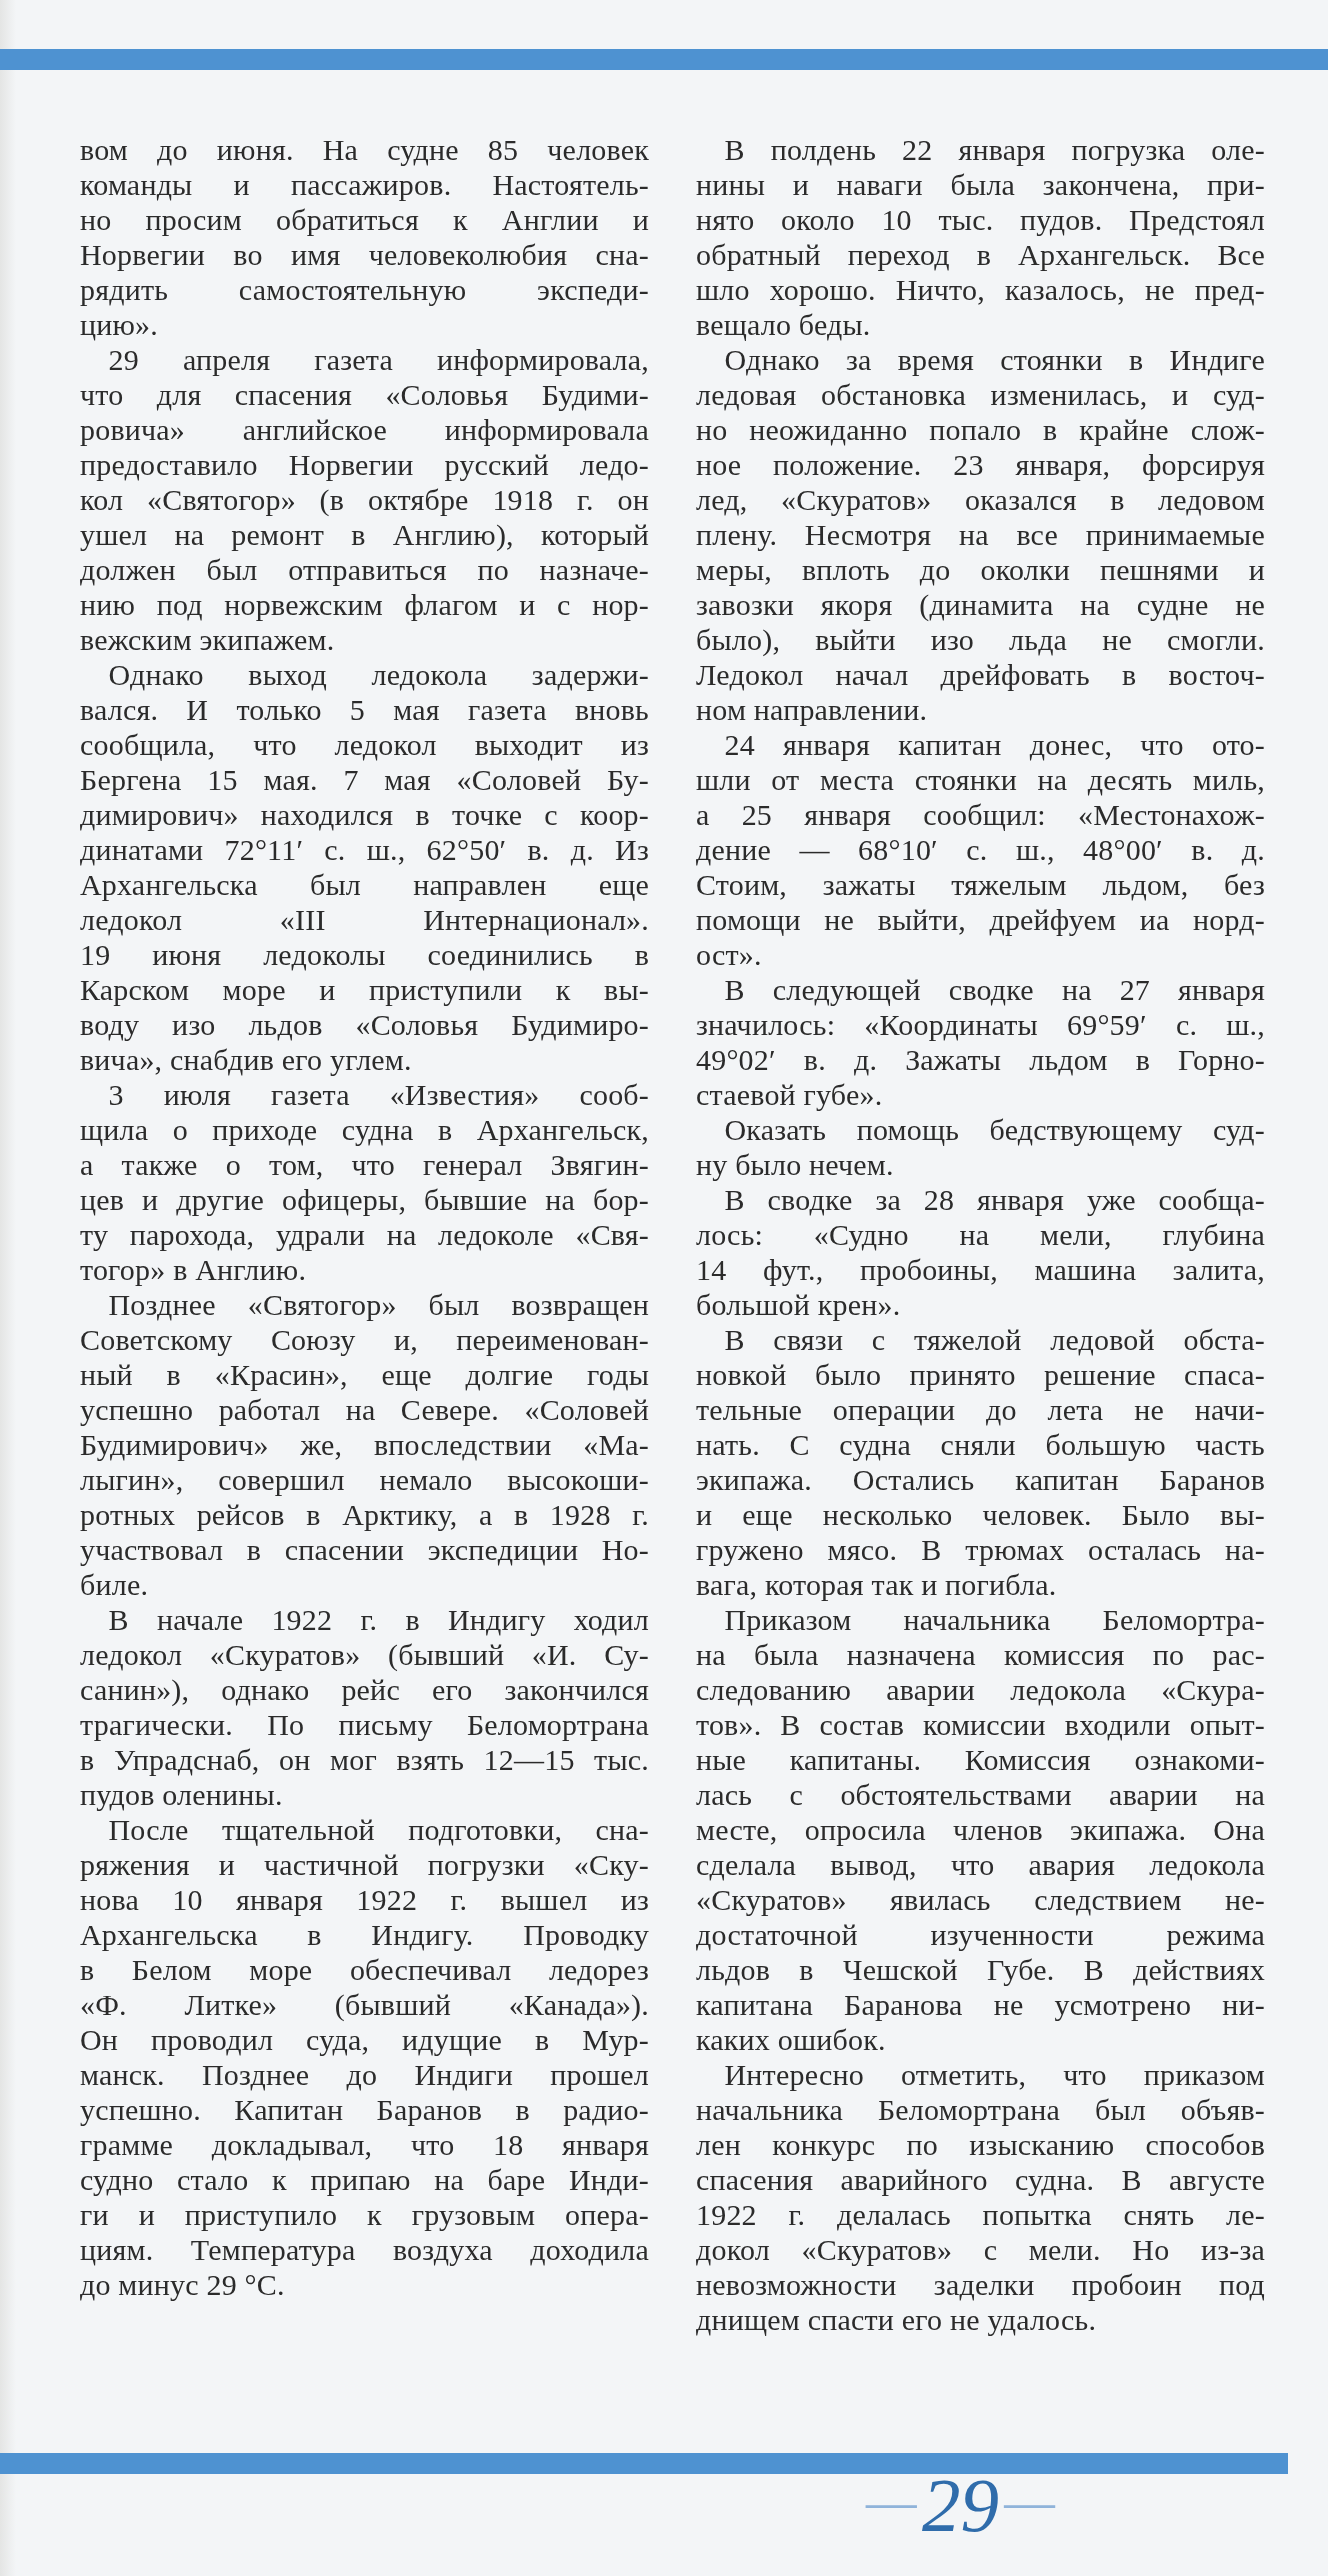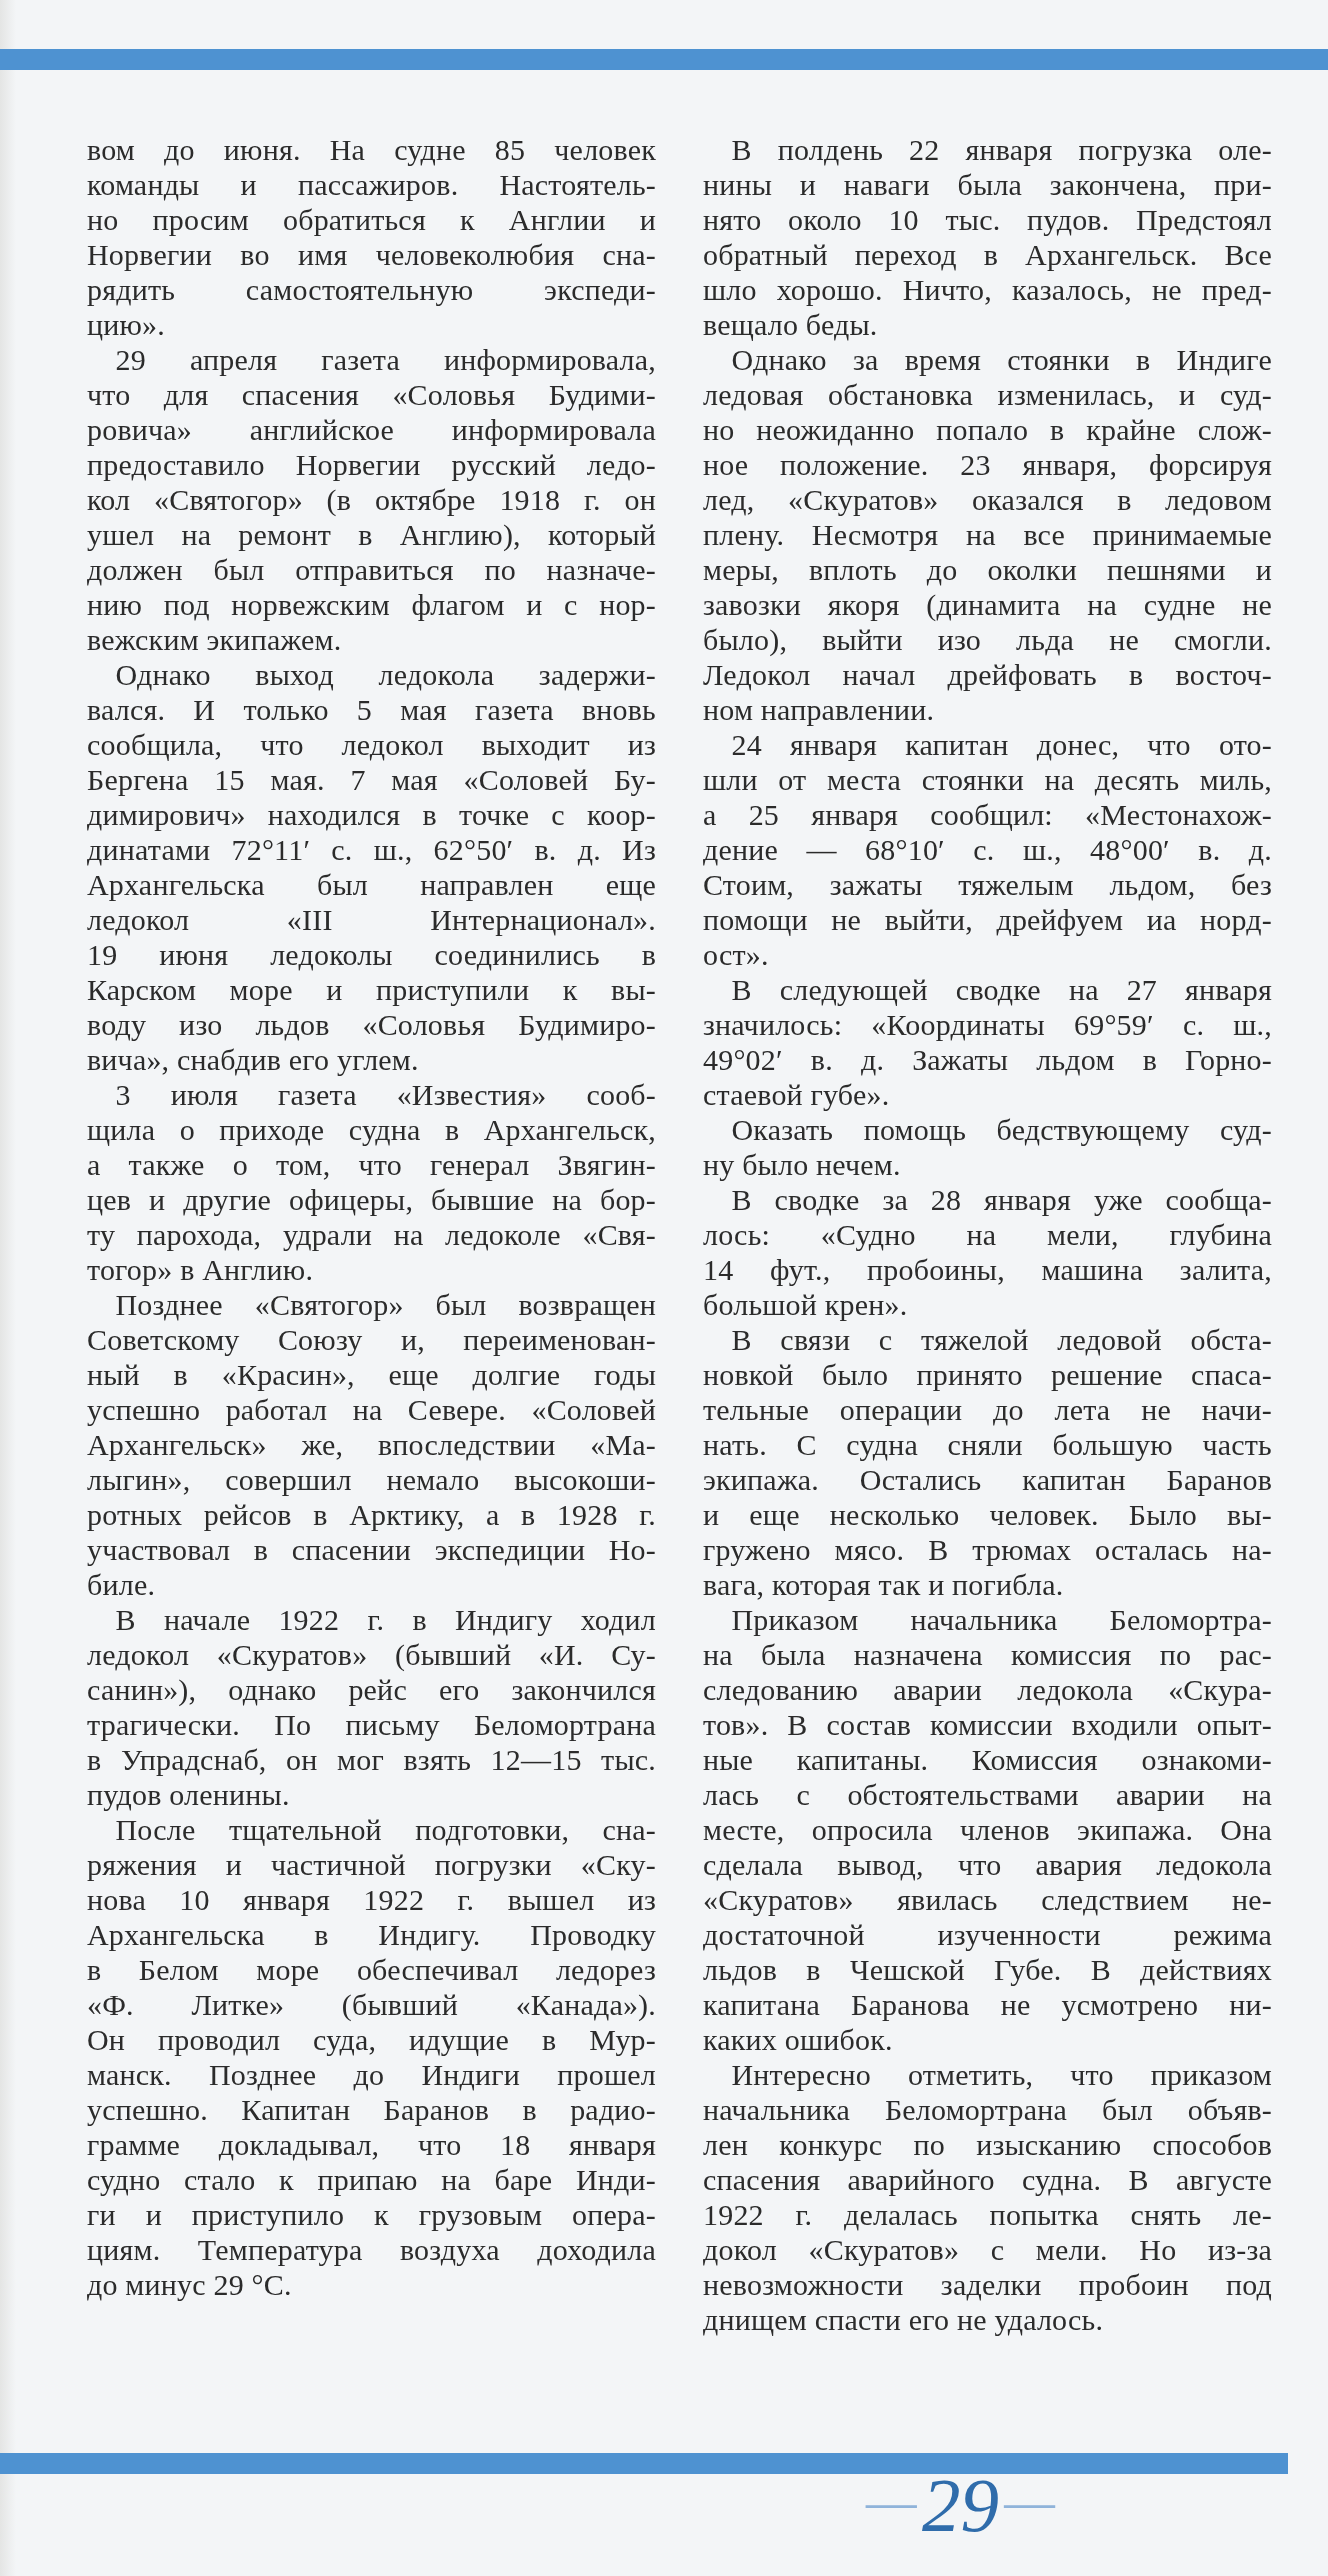--- a/index.html
+++ b/index.html
@@ -21,21 +21,20 @@
     background:var(--bar,#4e92d1);
   }
   .rule.top{left:0;top:49px;width:1328px;}
   .rule.bottom{left:0;top:2453px;width:1288px;}
   .col{
     position:absolute;top:132px;
     width:569px;
     font-size:30px;
     line-height:35px;
     letter-spacing:0.2px;
-    margin-left:7px;
   }
   .col.left{left:80px;}
   .col.right{left:696px;}
   .line{
     text-align:justify;
     text-align-last:justify;
     white-space:normal;
     overflow:visible;
   }
   .line.last{
@@ -102,21 +101,21 @@
       <div class="line indent">3 июля газета «Известия» сооб-</div>
       <div class="line">щила о приходе судна в Архангельск,</div>
       <div class="line">а также о том, что генерал Звягин-</div>
       <div class="line">цев и другие офицеры, бывшие на бор-</div>
       <div class="line">ту парохода, удрали на ледоколе «Свя-</div>
       <div class="line last">тогор» в Англию.</div>
       <div class="line indent">Позднее «Святогор» был возвращен</div>
       <div class="line">Советскому Союзу и, переименован-</div>
       <div class="line">ный в «Красин», еще долгие годы</div>
       <div class="line">успешно работал на Севере. «Соловей</div>
-      <div class="line">Архангельск» же, впоследствии «Ма-</div>
+      <div class="line">Будимирович» же, впоследствии «Ма-</div>
       <div class="line">лыгин», совершил немало высокоши-</div>
       <div class="line">ротных рейсов в Арктику, а в 1928 г.</div>
       <div class="line">участвовал в спасении экспедиции Но-</div>
       <div class="line last">биле.</div>
       <div class="line indent">В начале 1922 г. в Индигу ходил</div>
       <div class="line">ледокол «Скуратов» (бывший «И. Су-</div>
       <div class="line">санин»), однако рейс его закончился</div>
       <div class="line">трагически. По письму Беломортрана</div>
       <div class="line">в Упрадснаб, он мог взять 12—15 тыс.</div>
       <div class="line last">пудов оленины.</div>

